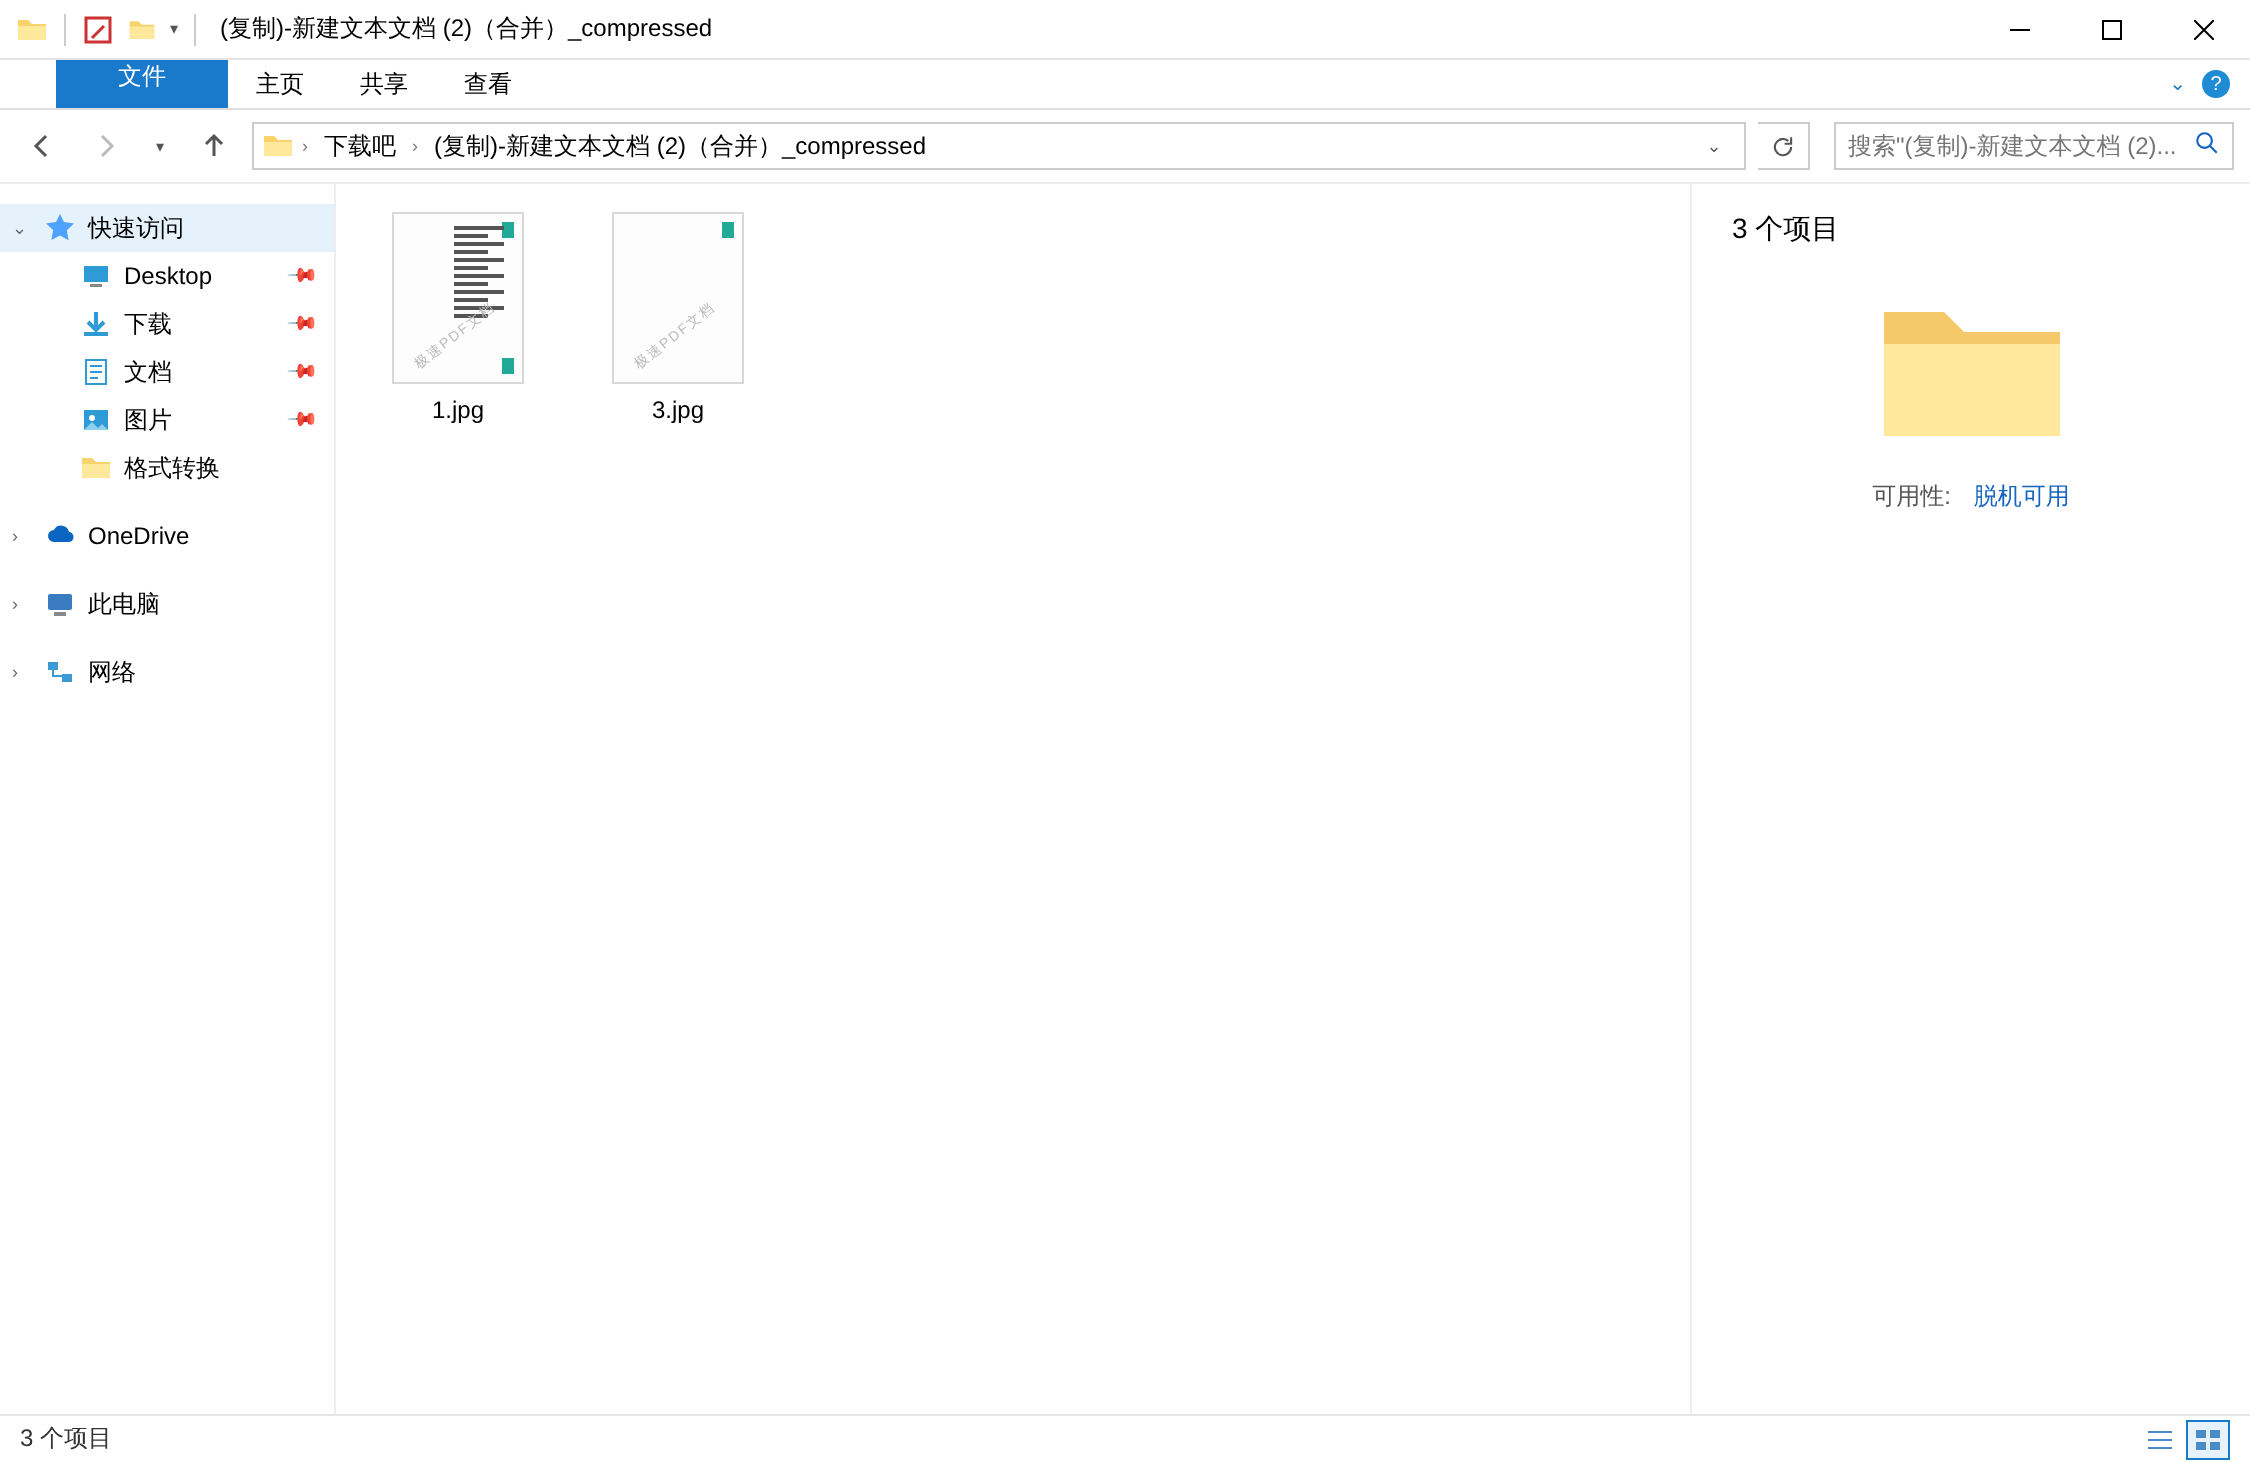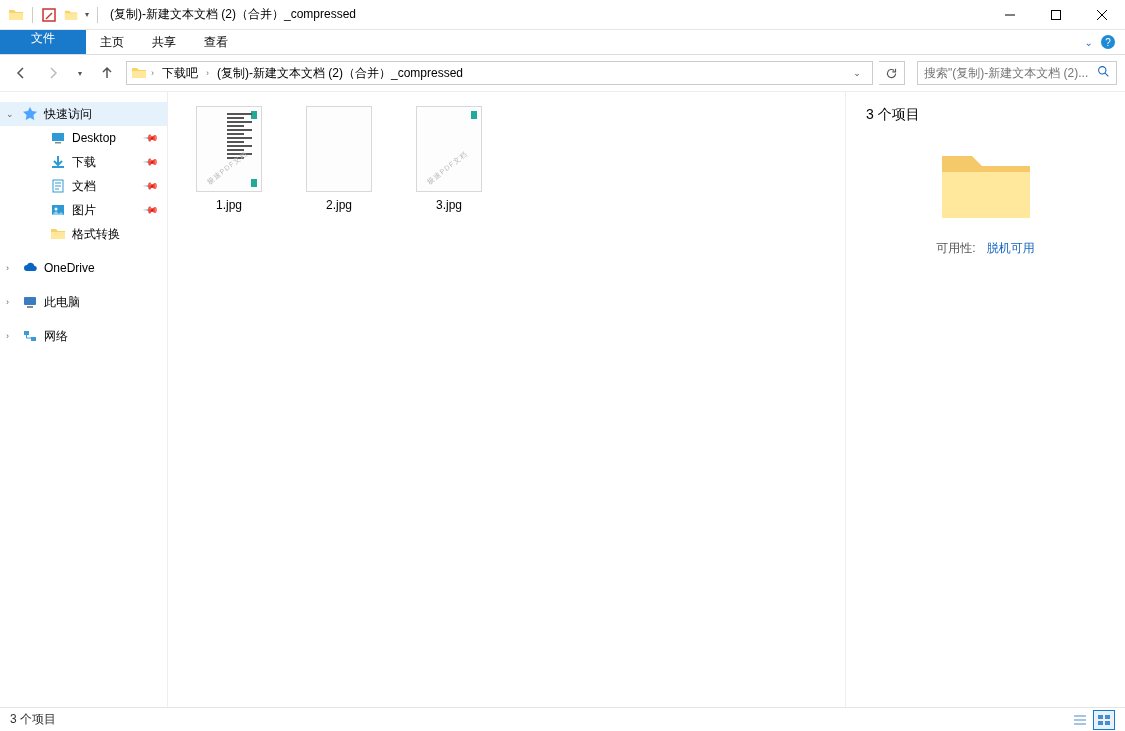--- a/index.html
+++ b/index.html
@@ -12,21 +12,21 @@
   .titlebar .qat { display: flex; align-items: center; gap: 6px; }
   .titlebar .qat svg { width: 14px; height: 14px; }
   .titlebar .title { margin-left: 4px; color: #000; }
   .winbtns { display: flex; }
   .winbtn { width: 46px; height: 30px; display: flex; align-items: center; justify-content: center; }
   .winbtn svg { width: 10px; height: 10px; }
 
   
   .ribbon { height: 25px; display: flex; align-items: stretch; border-bottom: 1px solid #ddd; position: relative; }
   .ribbon .tab { padding: 0 14px; display: flex; align-items: center; font-size: 12px; }
-  .ribbon .tab.file { background: #1979ca; color: #fff; }
+  .ribbon .tab.file { background: #1979ca; color: #fff; margin-left: 28px; }
   .ribbon .right { margin-left: auto; display: flex; align-items: center; gap: 8px; padding-right: 10px; }
   .helpcircle { width: 14px; height: 14px; border-radius: 50%; background: #1e8bd4; color: #fff; font-size: 10px; display: flex; align-items: center; justify-content: center; }
 
   
   .navrow { height: 36px; display: flex; align-items: center; padding: 0 8px; gap: 6px; }
   .navbtn { width: 26px; height: 26px; display: flex; align-items: center; justify-content: center; }
   .navbtn svg { width: 16px; height: 16px; }
   .addr { flex: 1; height: 24px; border: 1px solid #ccc; display: flex; align-items: center; padding: 0 4px; gap: 4px; }
   .addr .crumb { padding: 0 4px; height: 100%; display: flex; align-items: center; }
   .addr .sep { color: #777; font-size: 9px; }
@@ -36,21 +36,21 @@
   .search { width: 200px; height: 24px; border: 1px solid #ccc; display: flex; align-items: center; padding: 0 6px; color: #888; gap: 4px; margin-left: 6px; }
   .search input { border: none; outline: none; flex: 1; font-size: 12px; color: #555; }
   .search .mag { color: #555; }
 
   
   .body { display: flex; height: calc(100% - 30px - 25px - 36px - 24px); border-top: 1px solid #eee; }
   .sidebar { width: 168px; border-right: 1px solid #eee; padding-top: 10px; overflow: hidden; }
   .group { margin-bottom: 10px; }
   .node { height: 24px; display: flex; align-items: center; padding-left: 22px; gap: 6px; position: relative; }
   .node.header { background: #e5f1fb; padding-left: 22px; }
-  .node.sub { padding-left: 50px; }
+  .node.sub { padding-left: 40px; }
   .node .chev { position: absolute; left: 6px; color: #666; font-size: 9px; }
   .node.header .chev { left: 6px; }
   .node .pin { margin-left: auto; margin-right: 10px; color: #7a7a7a; font-size: 10px; transform: rotate(45deg); }
   .node .label { color: #000; }
   .ico { width: 16px; height: 16px; display: inline-flex; align-items: center; justify-content: center; }
 
   .content { flex: 1; padding: 14px 18px; display: flex; align-items: flex-start; gap: 24px; }
   .file { width: 86px; display: flex; flex-direction: column; align-items: center; gap: 6px; }
   .thumb { width: 66px; height: 86px; border: 1px solid #d8d8d8; background: #fdfdfd; position: relative; overflow: hidden; }
   .thumb .wm { position: absolute; left: 6px; bottom: 18px; transform: rotate(-38deg); color: #bbb; font-size: 7px; letter-spacing: 1px; }
@@ -309,24 +309,20 @@
             <span></span>
             <span></span>
             <span></span>
           </div>
         <div class="mark" style="bottom:4px;right:4px;"></div>
         <div class="wm">极速PDF文档</div>
       </div>
       <span class="fname">1.jpg</span>
     </div>
     <div class="file">
-      <div class="thumb"></div>
-      <span class="fname">2.jpg</span>
-    </div>
-    <div class="file">
       <div class="thumb">
         <div class="mark" style="top:4px;right:4px;"></div>
         <div class="wm">极速PDF文档</div>
       </div>
       <span class="fname">3.jpg</span>
     </div>
   </div>
 
   <div class="details">
     <div class="dtitle">3 个项目</div>

